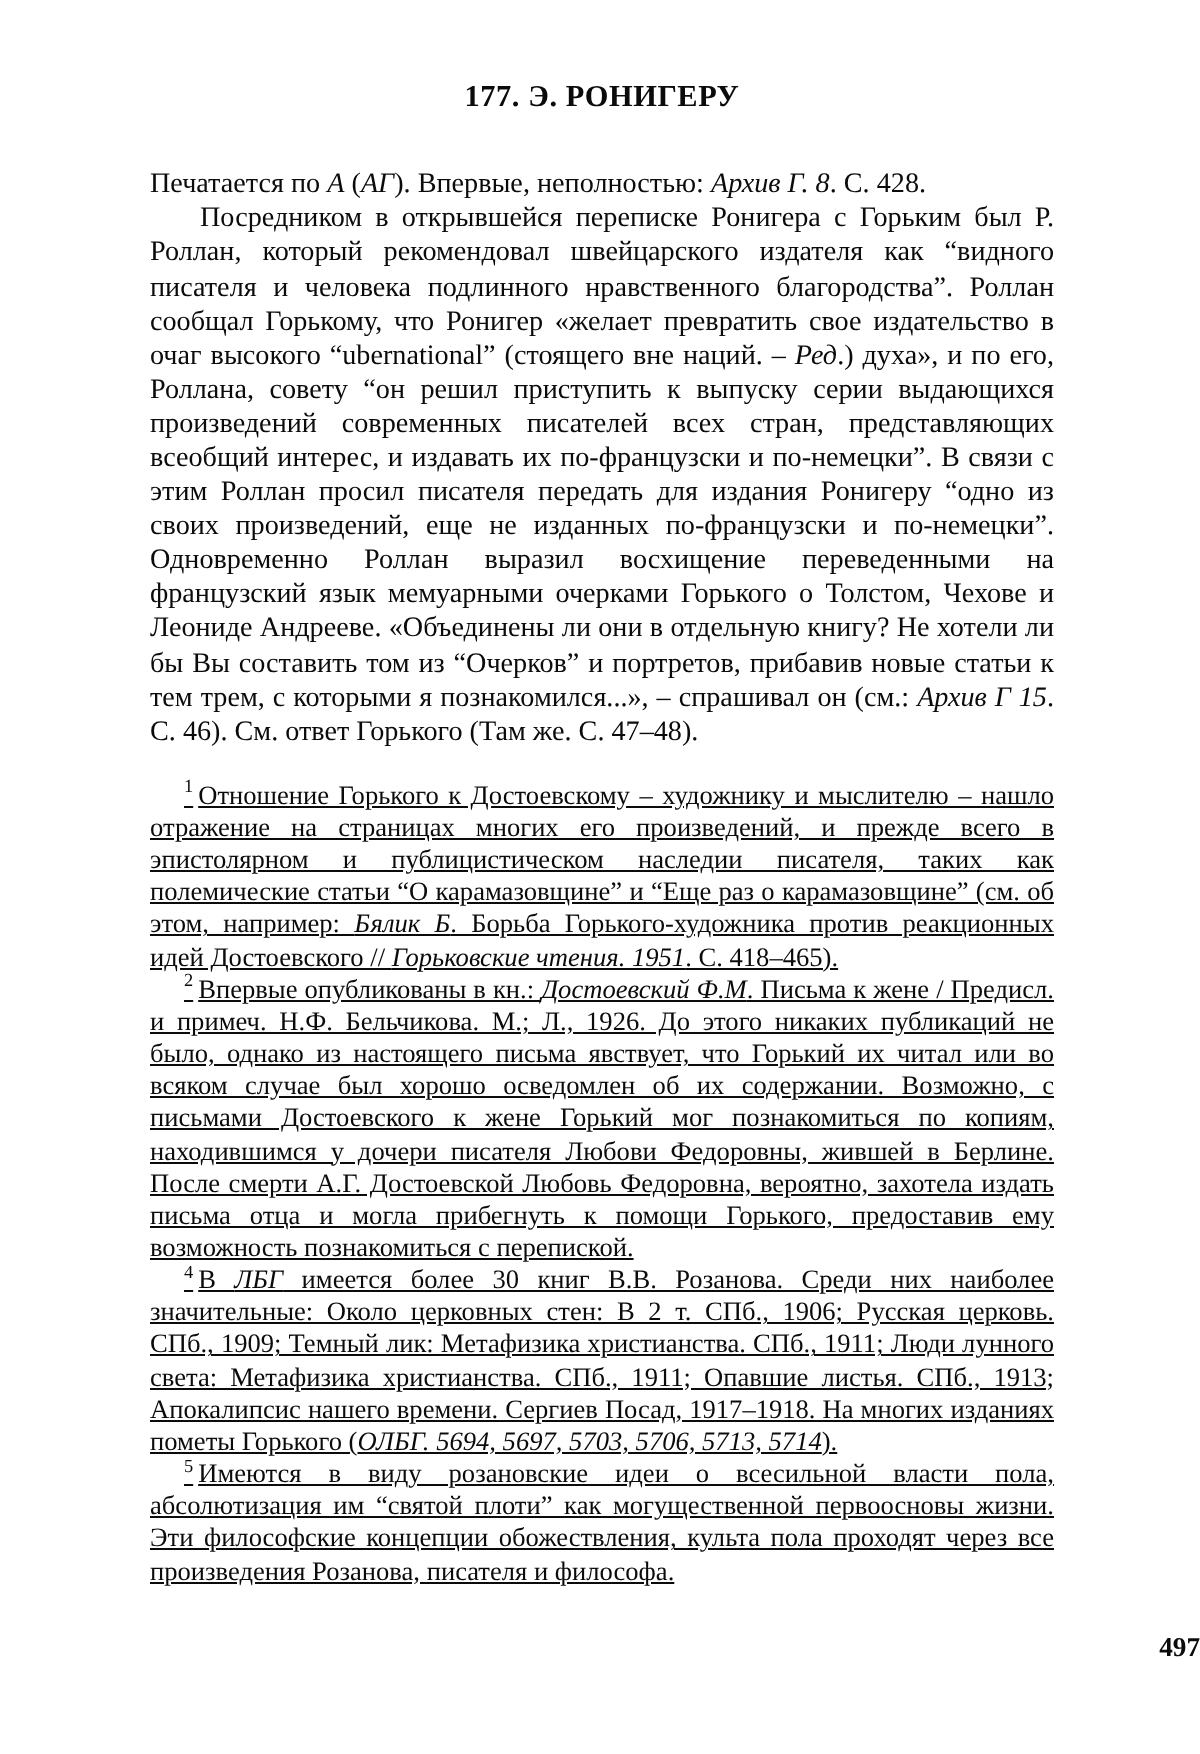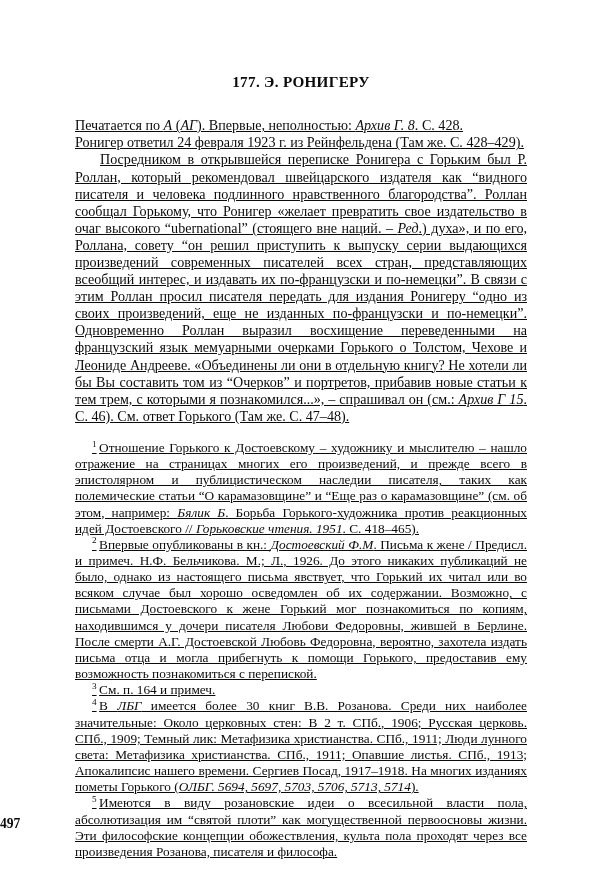--- a/index.html
+++ b/index.html
@@ -21,38 +21,36 @@
     width: 600px;
     height: 877px;
     background: #ffffff;
     box-sizing: border-box;
   }
   .content {
     position: absolute;
     left: 75px;
     top: 40px;
     width: 452px;
-    margin-top: 33px;
   }
   .page-heading {
     font-size: 15.2px;
     font-weight: bold;
     text-align: center;
     letter-spacing: 0.3px;
     margin: 0 0 26px 0;
     line-height: 1.2;
   }
   .body-block {
     font-size: 14.1px;
     line-height: 17.1px;
     text-align: justify;
     text-justify: inter-word;
     hyphens: manual;
     margin: 0;
-    text-decoration: underline;
   }
   .body-block p {
     margin: 0;
     text-indent: 25px;
   }
   .body-block p.no-indent {
     text-indent: 0;
   }
   .notes {
     margin-top: 15px;
@@ -70,55 +68,53 @@
     font-size: 9.2px;
     vertical-align: super;
     line-height: 0;
     padding-right: 2.5px;
   }
   i, .ital {
     font-style: italic;
   }
   .page-number {
     position: absolute;
-    left: 0;
+    left: 16px;
     right: 0;
     top: 816px;
-    text-align: left;
+    text-align: right;
     font-size: 13.6px;
     font-weight: bold;
   }
 </style>
 </head>
 <body>
 
 <div class="page">
 
   <div class="content">
 
     <h1 class="page-heading">177.  Э. РОНИГЕРУ</h1>
 
     <div class="body-block">
 
       <p class="no-indent"><span>Печатается по </span><i>А</i><span> (</span><i>АГ</i><span>). Впервые, неполностью: </span><i>Архив Г. 8</i><span>. С. 428.</span></p>
 
-      <p class="no-indent">Ронигер ответил 24 февраля 1923 г. из Рейнфельдена (Там же. С. 428–429).</p>
 
 
       <p><span>Посредником в открывшейся переписке Ронигера с Горьким был Р. Роллан, который рекомендовал швейцарского издателя как “видного писателя и человека подлинного нравственного благородства”. Роллан сообщал Горькому, что Ронигер «желает превратить свое издательство в очаг высокого “ubernational” (стоящего вне наций. – </span><i>Ред</i><span>.) духа», и по его, Роллана, совету “он решил приступить к выпуску серии выдающихся произведений современных писателей всех стран, представляющих всеобщий интерес, и издавать их по-французски и по-немецки”. В связи с этим Роллан просил писателя передать для издания Ронигеру “одно из своих произведений, еще не изданных по-французски и по-немецки”. Одновременно Роллан выразил восхищение переведенными на французский язык мемуарными очерками Горького о Толстом, Чехове и Леониде Андрееве. «Объединены ли они в отдельную книгу? Не хотели ли бы Вы составить том из “Очерков” и портретов, прибавив новые статьи к тем трем, с которыми я познакомился...», – спрашивал он (см.: </span><i>Архив Г  15</i><span>. С. 46). См. ответ Горького (Там же. С. 47–48).</span></p>
 
     </div>
 
     <div class="notes">
 
       <p><span class="fn-marker">1</span><span>Отношение Горького к Достоевскому – художнику и мыслителю – нашло отражение на страницах многих его произведений, и прежде всего в эпистолярном и публицистическом наследии писателя, таких как полемические статьи “О карамазовщине” и “Еще раз о карамазовщине” (см. об этом, например: </span><i>Бялик Б</i><span>. Борьба Горького-художника против реакционных идей Достоевского // </span><i>Горьковские чтения. 1951</i><span>. С. 418–465).</span></p>
 
       <p><span class="fn-marker">2</span><span>Впервые опубликованы в кн.: </span><i>Достоевский Ф.М</i><span>. Письма к жене / Предисл. и примеч. Н.Ф. Бельчикова. М.; Л., 1926. До этого никаких публикаций не было, однако из настоящего письма явствует, что Горький их читал или во всяком случае был хорошо осведомлен об их содержании. Возможно, с письмами Достоевского к жене Горький мог познакомиться по копиям, находившимся у дочери писателя Любови Федоровны, жившей в Берлине. После смерти А.Г. Достоевской Любовь Федоровна, вероятно, захотела издать письма отца и могла прибегнуть к помощи Горького, предоставив ему возможность познакомиться с перепиской.</span></p>
 
-      <p><span class="fn-marker">3</span><span>См. п. 164 и примеч.</span></p>
 
       <p><span class="fn-marker">4</span><span>В </span><i>ЛБГ</i><span> имеется более 30 книг В.В. Розанова. Среди них наиболее значительные: Около церковных стен: В 2 т. СПб., 1906; Русская церковь. СПб., 1909; Темный лик: Метафизика христианства. СПб., 1911; Люди лунного света: Метафизика христианства. СПб., 1911; Опавшие листья. СПб., 1913; Апокалипсис нашего времени. Сергиев Посад, 1917–1918.  На многих изданиях пометы Горького (</span><i>ОЛБГ. 5694, 5697, 5703, 5706, 5713, 5714</i><span>).</span></p>
 
       <p><span class="fn-marker">5</span><span>Имеются в виду розановские идеи о всесильной власти пола, абсолютизация им “святой плоти” как могущественной первоосновы жизни. Эти философские концепции обожествления, культа пола проходят через все произведения Розанова, писателя и философа.</span></p>
 
     </div>
 
   </div>
 
   <div class="page-number">497</div>

